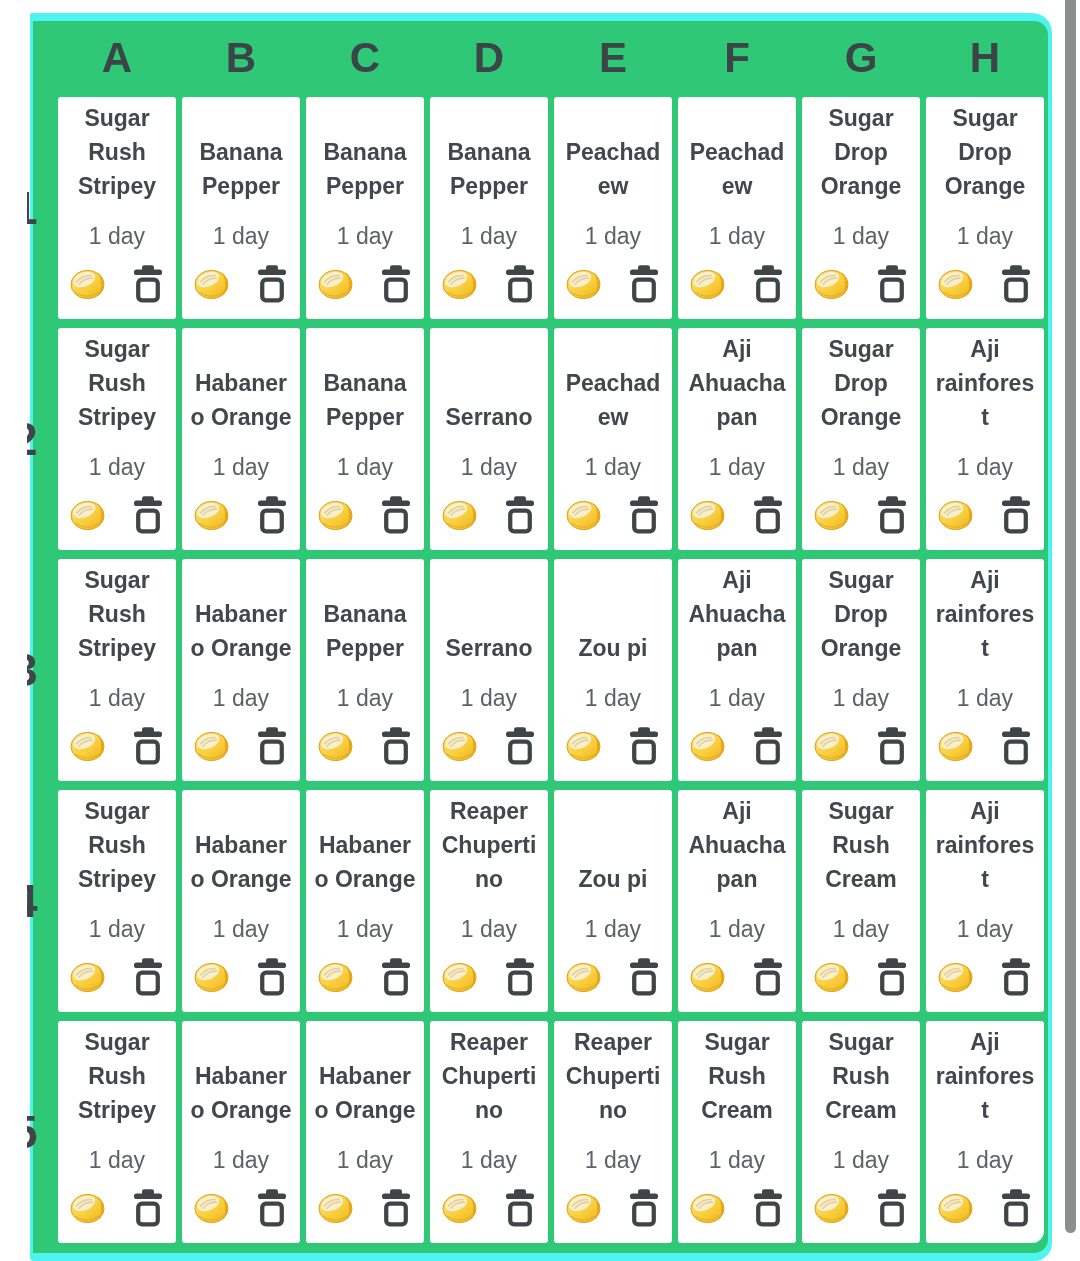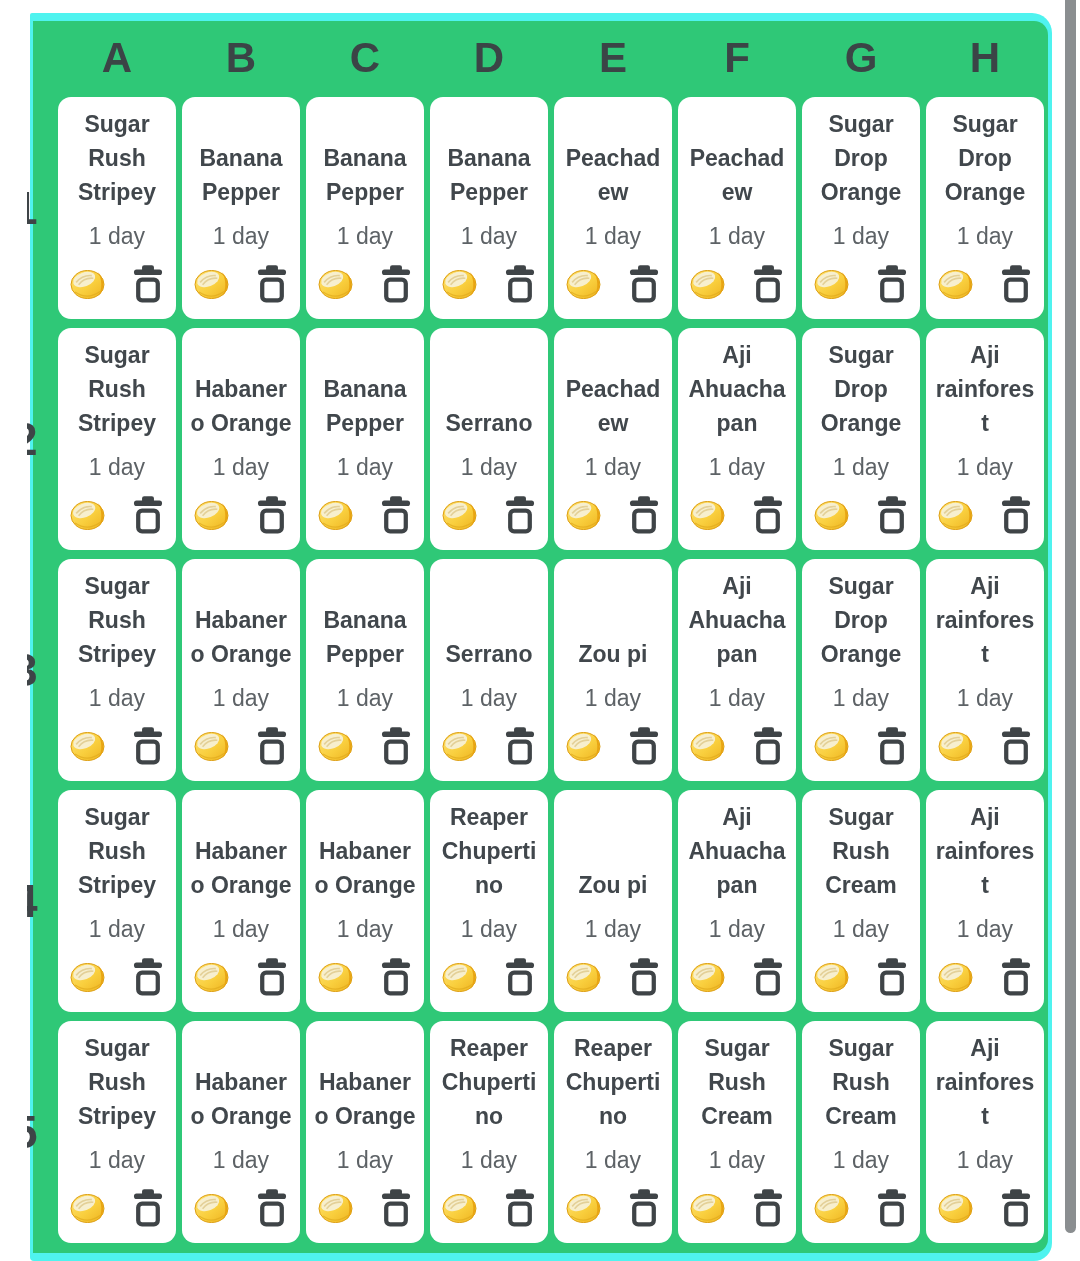--- a/index.html
+++ b/index.html
@@ -21,26 +21,26 @@
 
   
   #rownums{position:absolute;left:27px;top:97px;width:21px;z-index:5;}
   .rn{position:absolute;left:0;width:21px;height:222px;overflow:hidden;
     display:flex;align-items:center;}
   .rn span{margin-left:-15px;font-size:46px;font-weight:700;color:#3e4447;}
 
   
   #grid{position:absolute;left:58px;top:97px;display:grid;
     grid-template-columns:repeat(8,118px);grid-auto-rows:222px;gap:9px 6px;z-index:2;}
-  .cell{background:#ffffff;border-radius:13px;box-sizing:border-box;
+  .cell{background:#ffffff;border-radius:3px;box-sizing:border-box;
     display:flex;flex-direction:column;justify-content:flex-end;align-items:center;
     padding:0 7px;}
   .pname{width:100%;text-align:center;font-size:23px;line-height:34px;font-weight:700;
     color:#41474c;overflow-wrap:break-word;word-wrap:break-word;}
-  .pday{font-size:23px;line-height:30px;color:#5d6266;margin-top:12px;}
+  .pday{font-size:23px;line-height:30px;color:#5d6266;margin-top:18px;}
   .icons{display:flex;align-items:center;gap:24px;margin:12px 0 16px;height:40px;}
   .icoSeed,.icoTrash{display:inline-flex;align-items:center;justify-content:center;}
 
   
   .sbar{position:absolute;left:1065px;top:0;width:11px;height:1233px;
     background:#8a8e90;border-radius:0 0 6px 6px;z-index:6;}
 </style>
 </head>
 <body>
 

